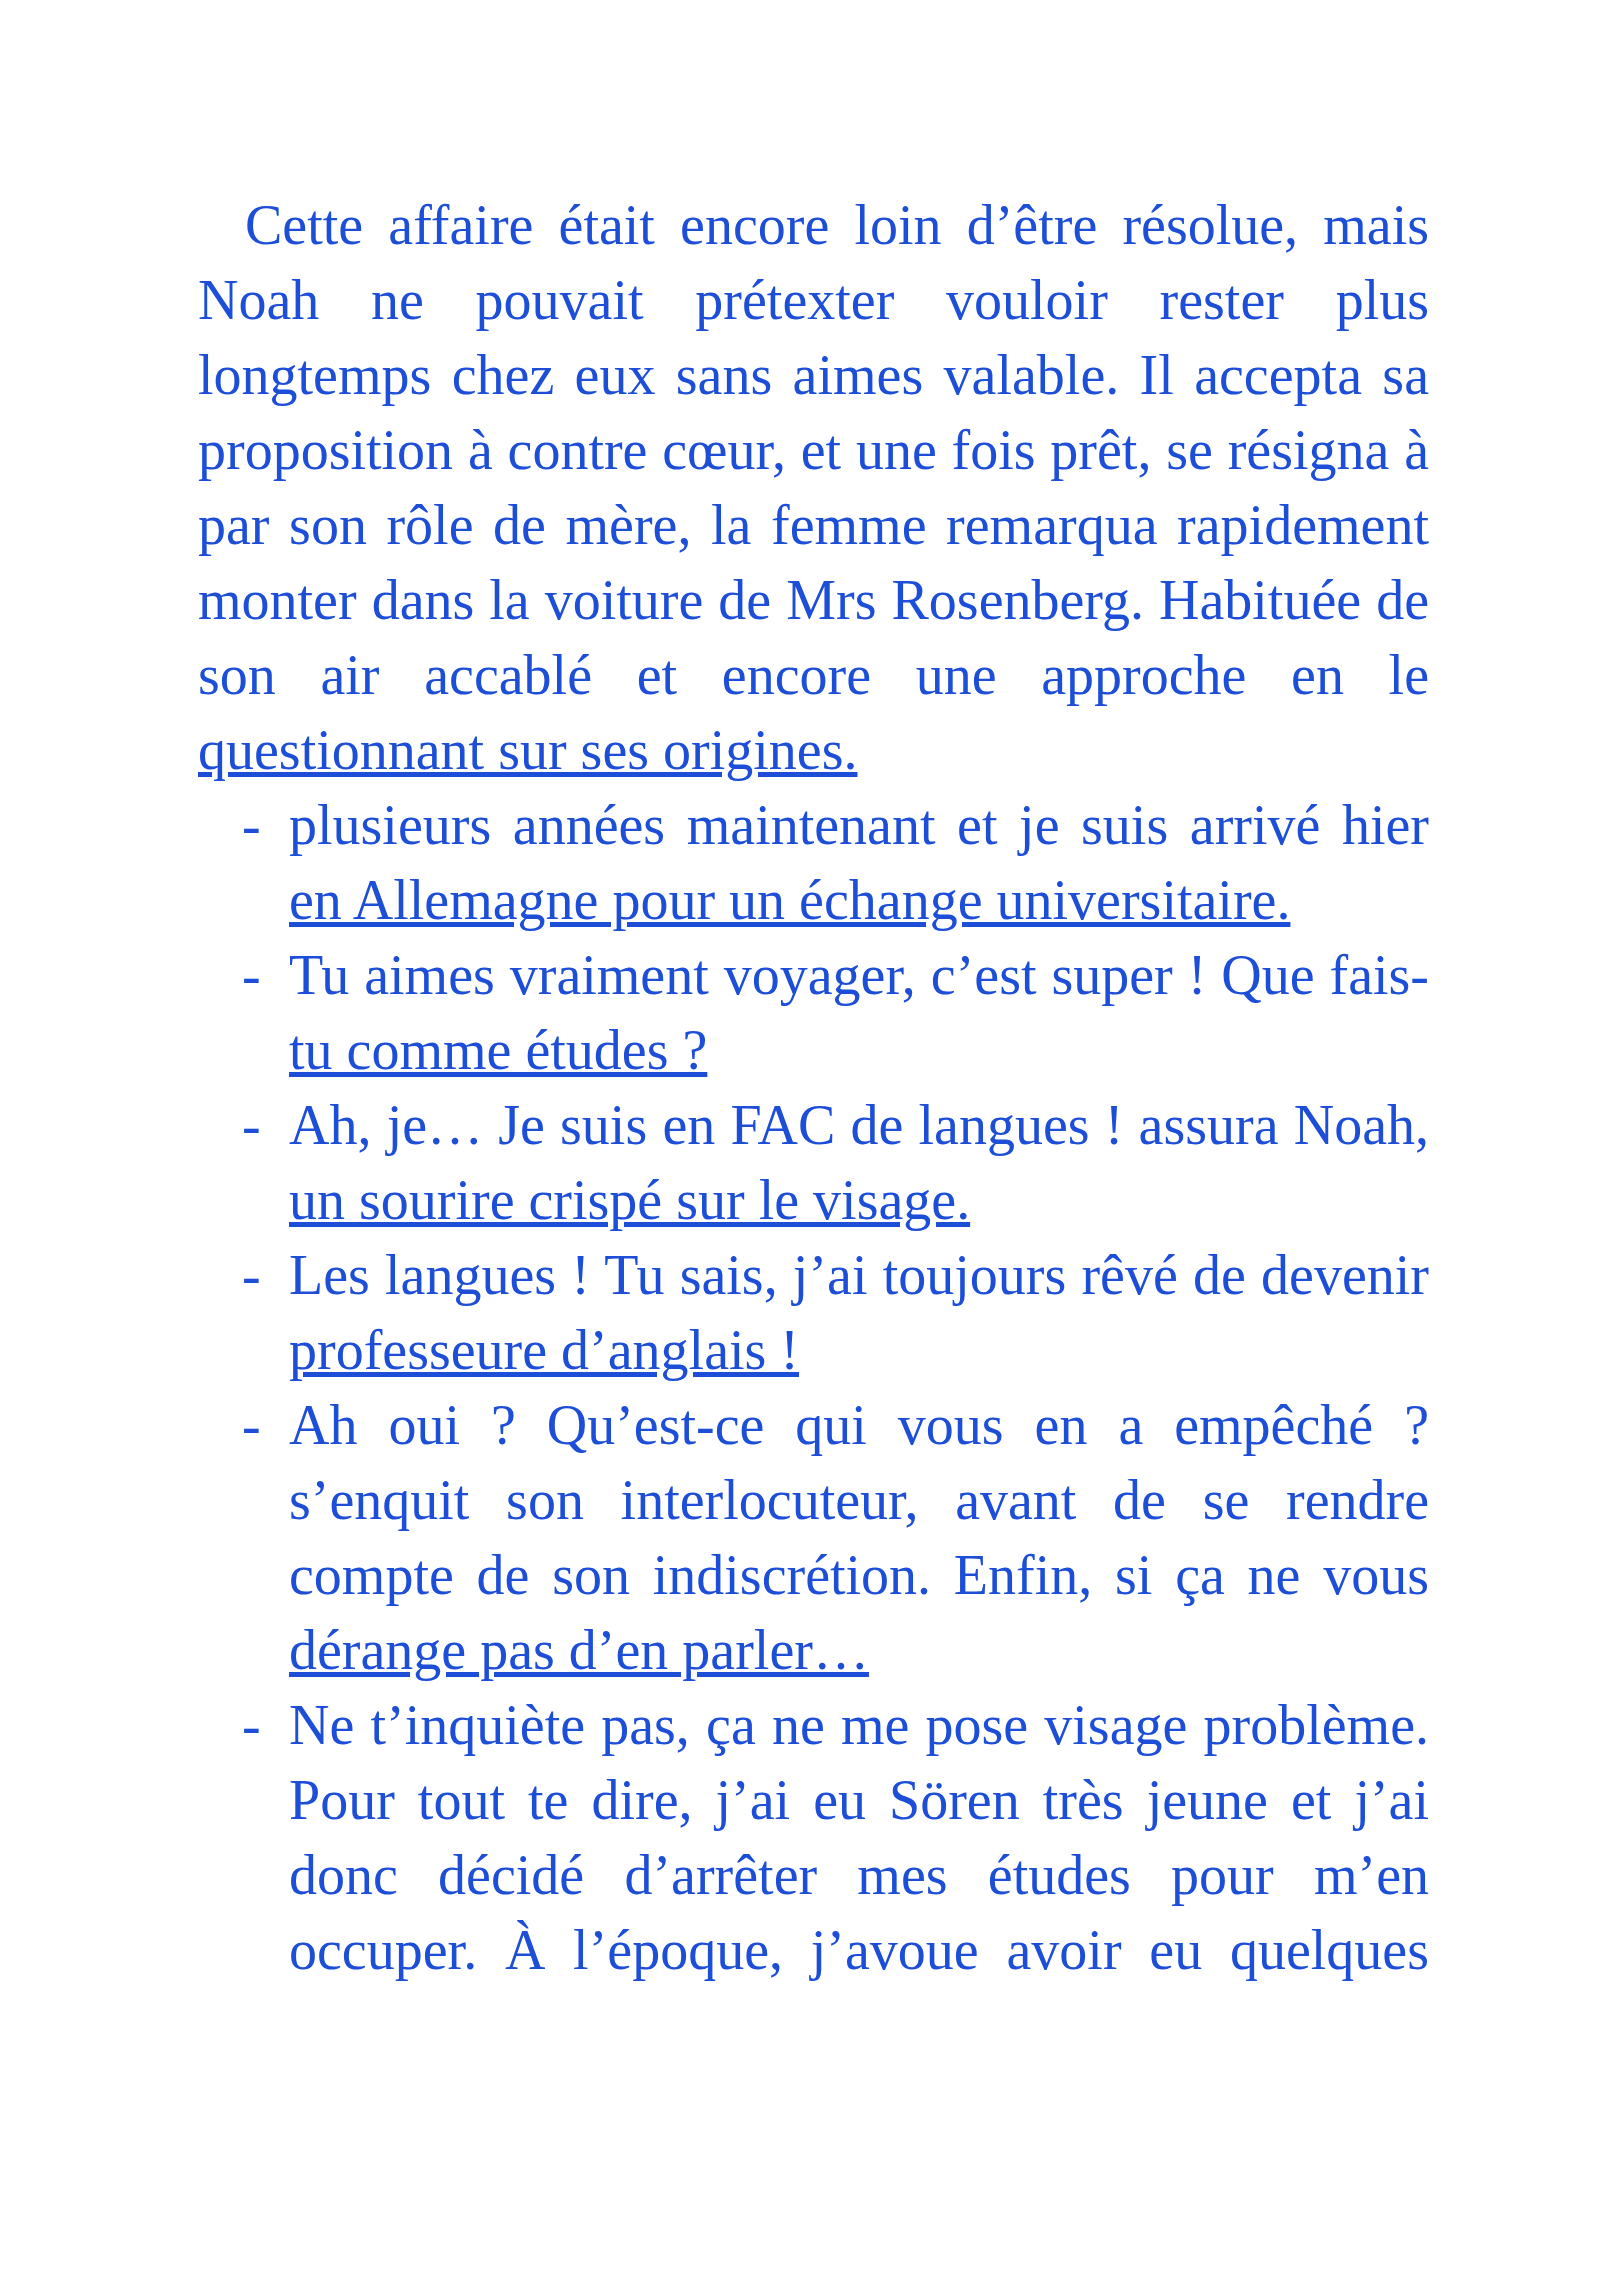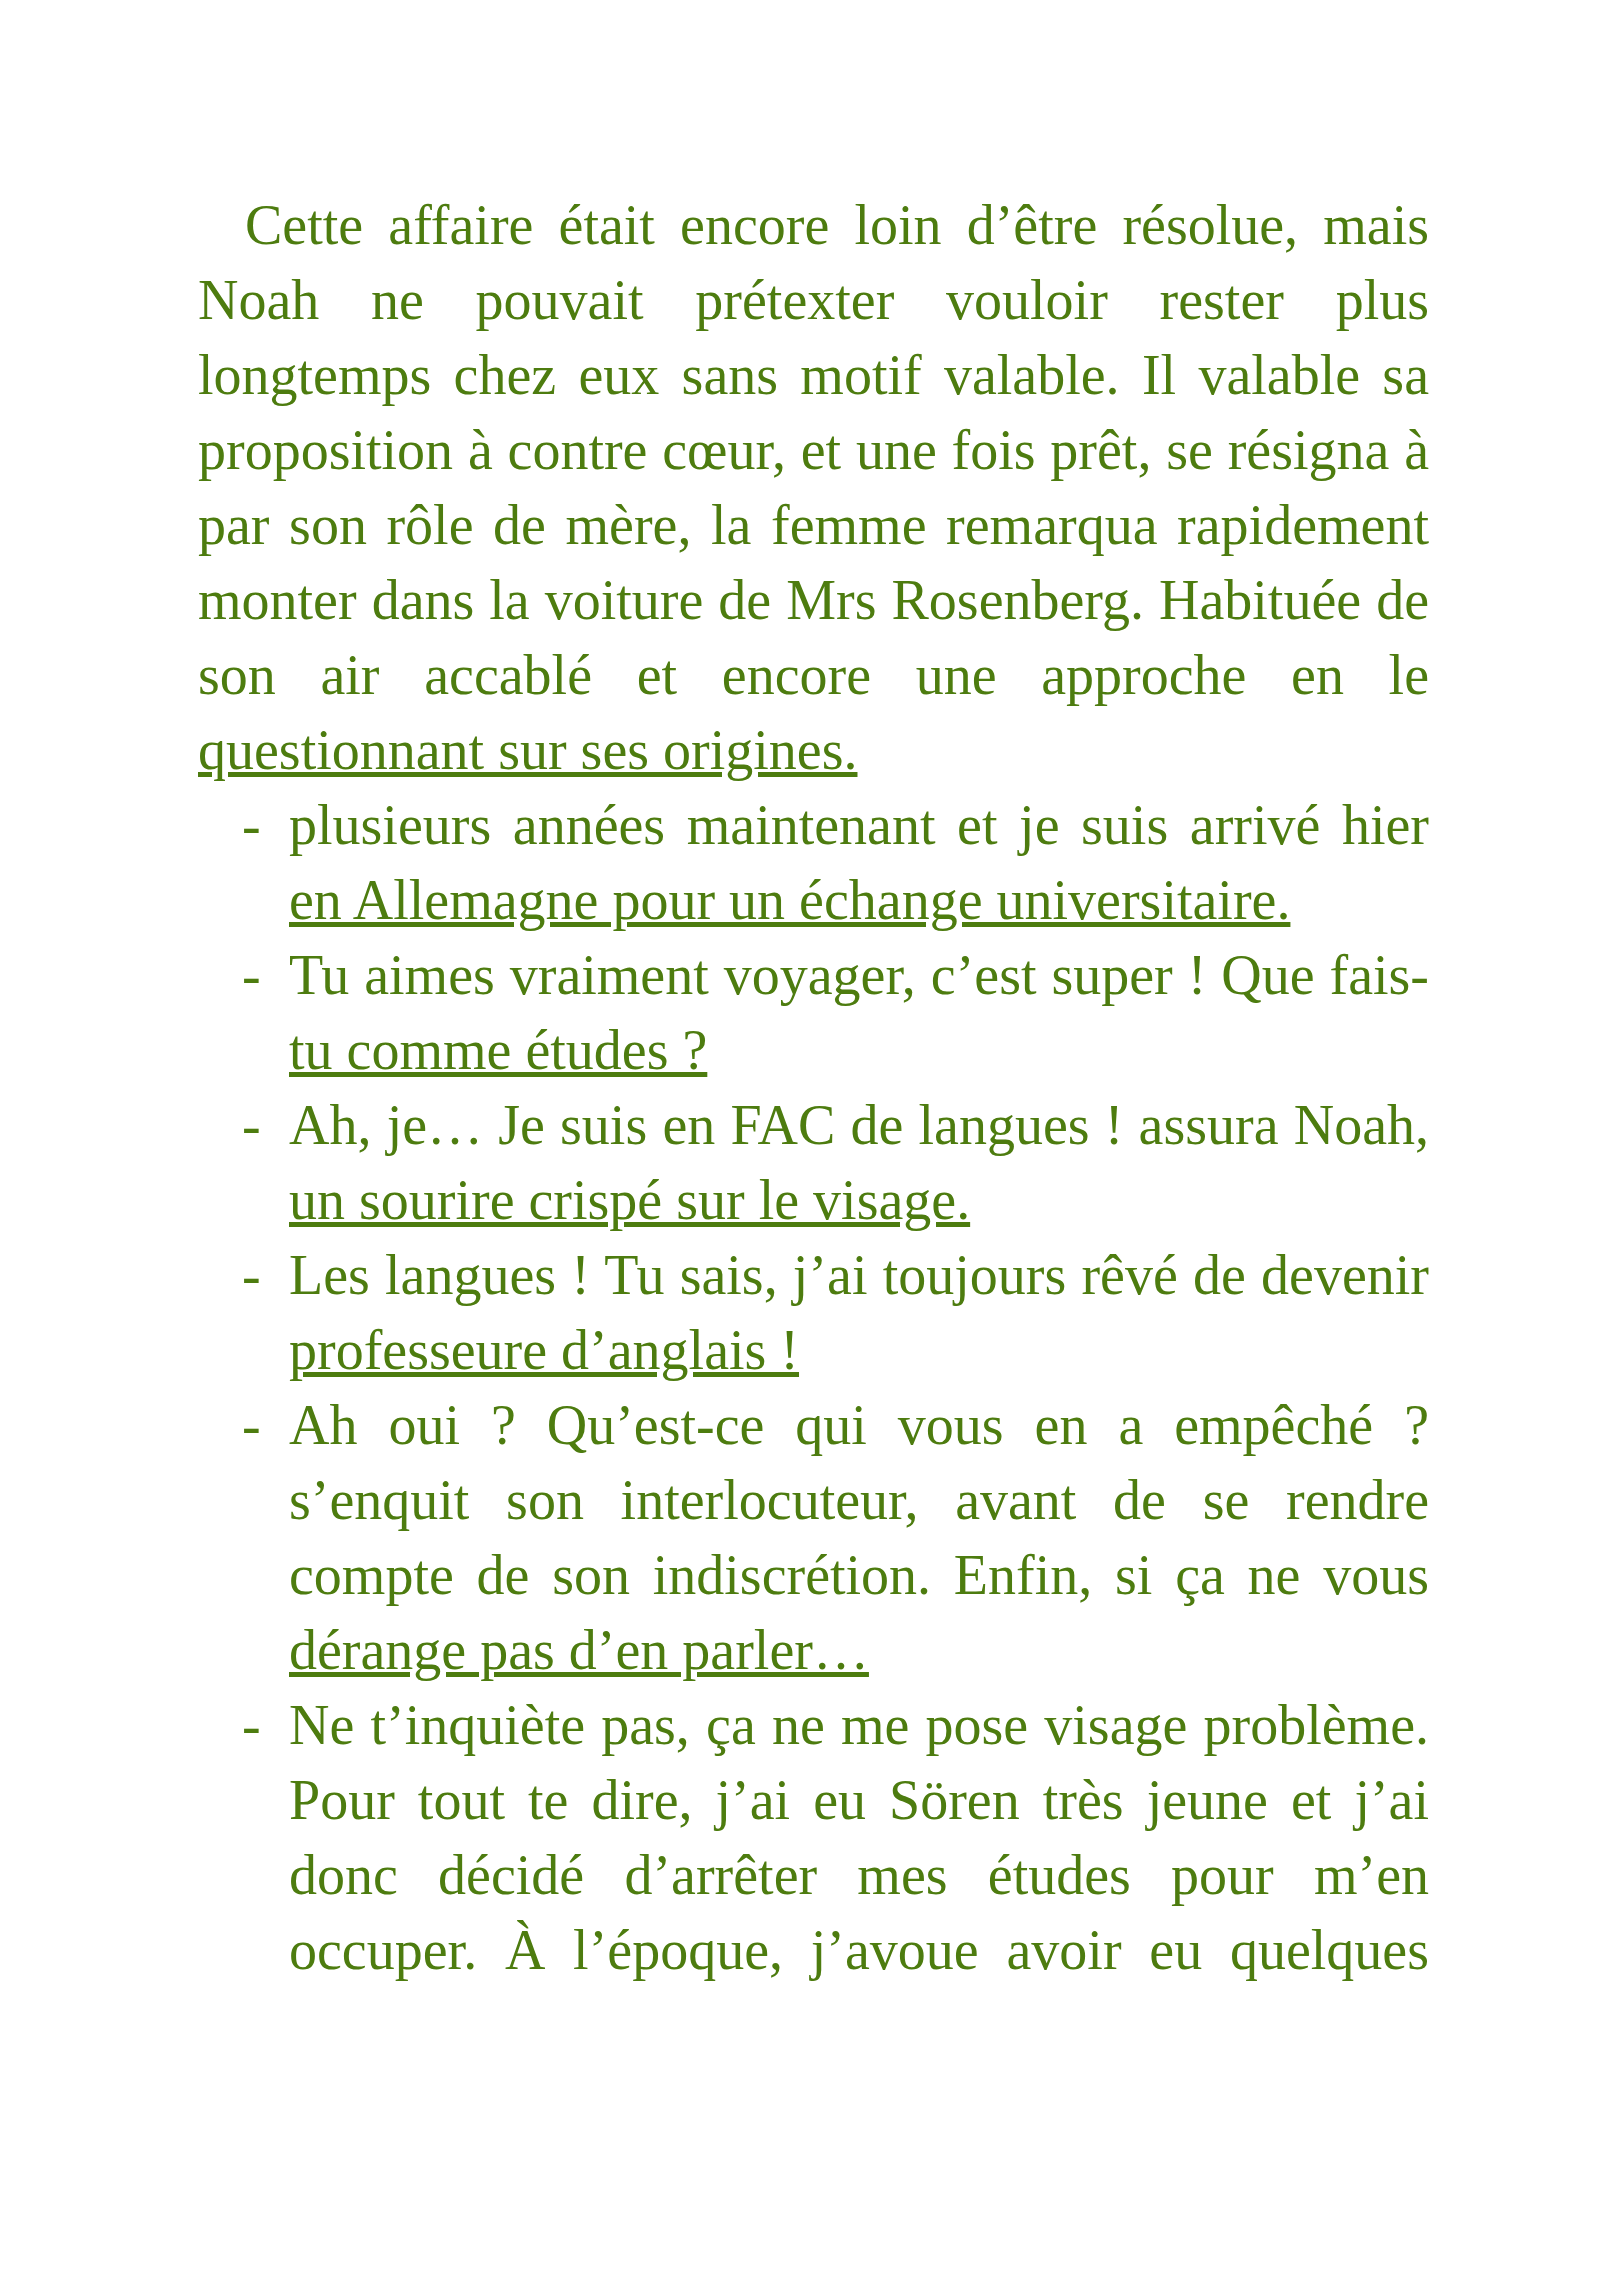--- a/index.html
+++ b/index.html
@@ -48,25 +48,25 @@
     text-align-last: left;
     text-decoration: underline;
   }
   .line.indent {
     text-indent: 47px;
   }
 </style>
 </head>
 <body style="background: rgb(255, 255, 255);">
 
-<div class="text-block" id="text-block" style="color: #4d7c0f;">
+<div class="text-block" id="text-block" style="color: #1d4ed8;">
     <div class="block paragraph">
       <div class="line indent">Cette affaire était encore loin d’être résolue, mais</div>
       <div class="line">Noah ne pouvait prétexter vouloir rester plus</div>
-      <div class="line">longtemps chez eux sans motif valable. Il valable sa</div>
+      <div class="line">longtemps chez eux sans aimes valable. Il accepta sa</div>
       <div class="line">proposition à contre cœur, et une fois prêt, se résigna à</div>
       <div class="line">par son rôle de mère, la femme remarqua rapidement</div>
       <div class="line">monter dans la voiture de Mrs Rosenberg. Habituée de</div>
       <div class="line">son air accablé et encore une approche en le</div>
       <div class="line last">questionnant sur ses origines.</div>
     </div>
     <div class="block dialogue">
       <span class="dash">-</span>
       <div class="line">plusieurs années maintenant et je suis arrivé hier</div>
       <div class="line last">en Allemagne pour un échange universitaire.</div>

